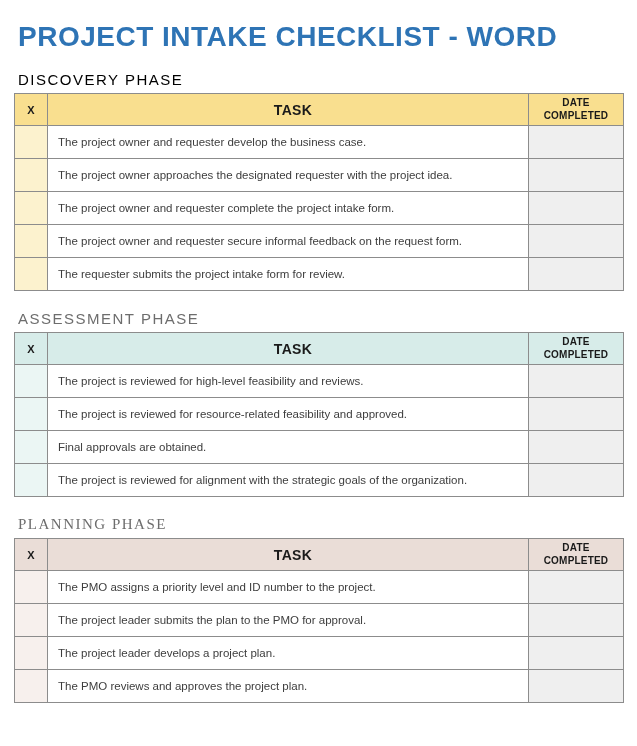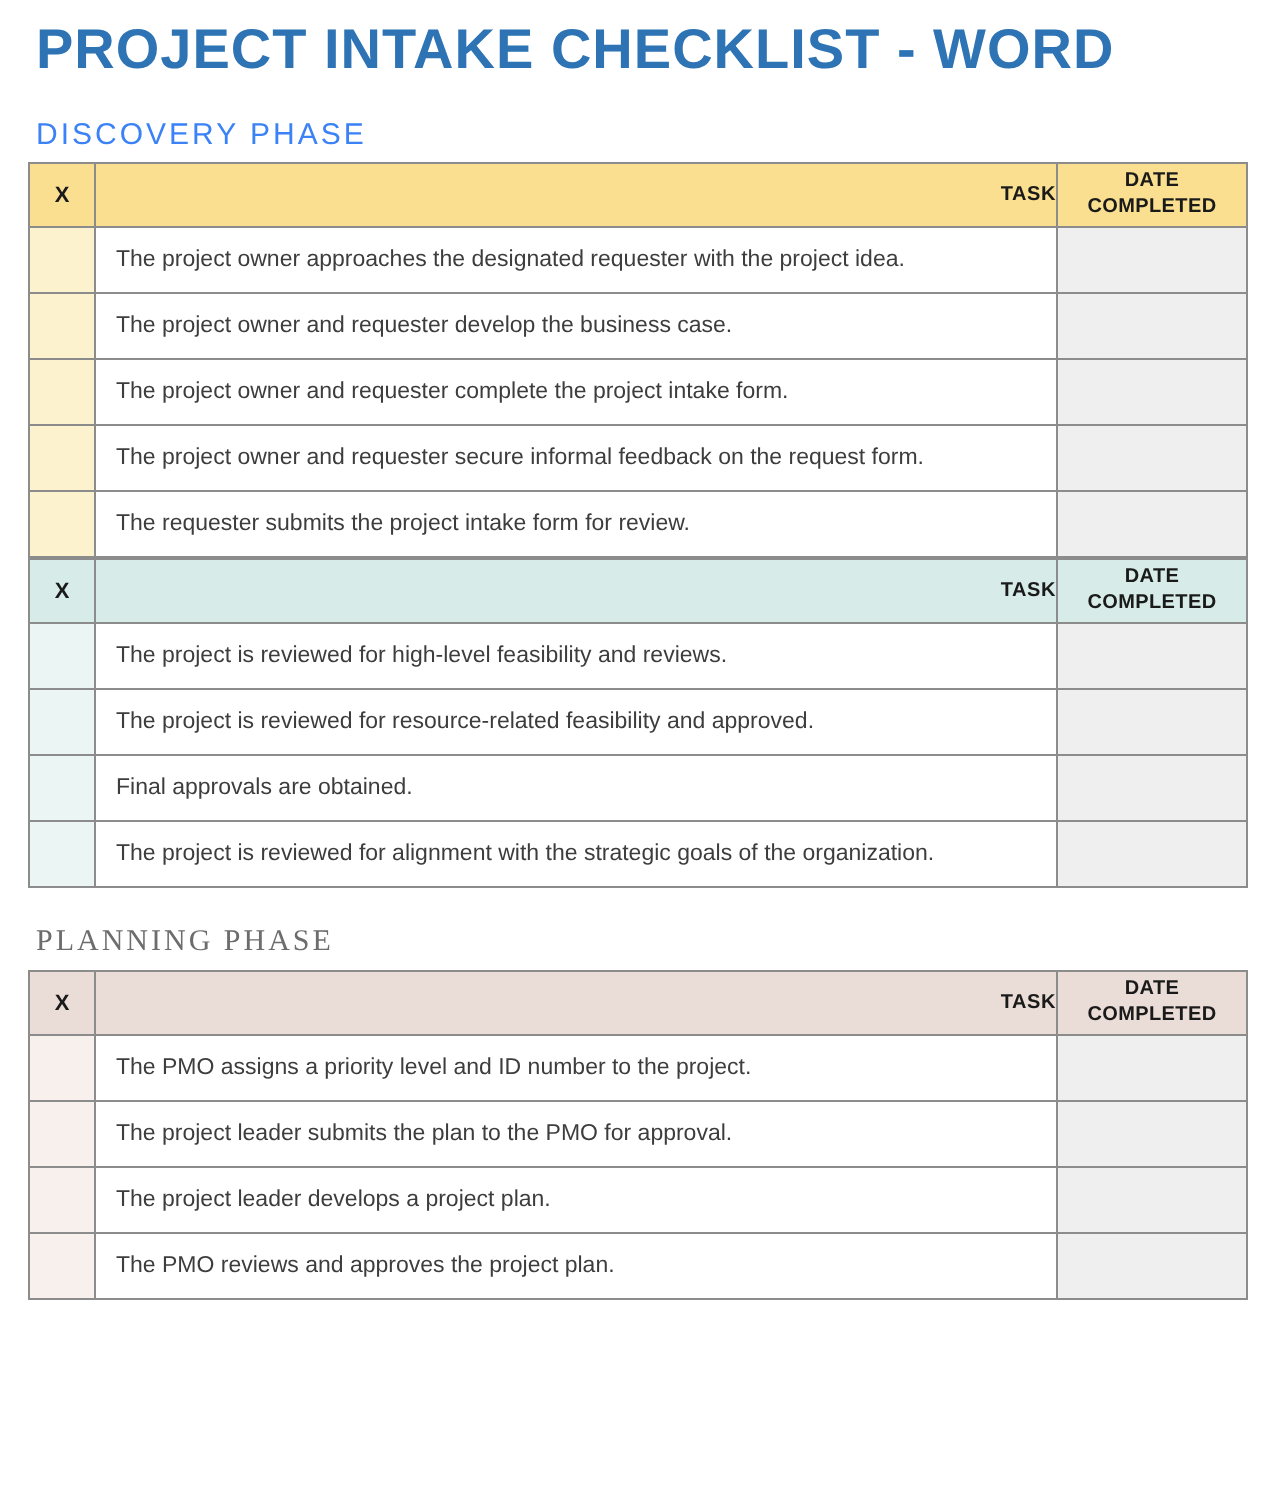--- a/index.html
+++ b/index.html
@@ -8,21 +8,21 @@
     width: 637px;
     height: 746px;
     font-family: "Liberation Sans", "DejaVu Sans", sans-serif;
     overflow: hidden;
   }
   .page { padding: 9px 14px 0 14px; }
   .doc-title {
     font-size: 28px;
     font-weight: 800;
     letter-spacing: 0.5px;
-    margin: 0 0 0 4px;
+    margin: 12px 0 0 4px;
     white-space: nowrap;
   }
   .section-heading {
     font-size: 15px;
     font-weight: 400;
     letter-spacing: 1.5px;
     margin: 19px 0 5px 4px;
     white-space: nowrap;
   }
   .section-heading.first { margin-top: 18px; }
@@ -34,80 +34,81 @@
   table.checklist th, table.checklist td {
     border: 1px solid #8C8C8C;
     vertical-align: middle;
   }
   col.c-check { width: 33px; }
   col.c-task  { width: 481px; }
   col.c-date  { width: 95px; }
   tr.hdr { height: 32px; }
   tr.row { height: 33px; }
   th.h-check { font-size: 11px; font-weight: 700; text-align: center; color: #1a1a1a; }
-  th.h-task  { font-size: 10px; font-weight: 700; text-align: right; padding-left: 10px; letter-spacing: 0.3px; color: #1a1a1a; margin-top: 10px; }
+  th.h-task  { font-size: 14px; font-weight: 700; text-align: center; padding-left: 10px; letter-spacing: 0.3px; color: #1a1a1a; margin-top: 10px; }
   th.h-date  { font-size: 10px; font-weight: 700; text-align: center; line-height: 1.25; letter-spacing: 0.2px; padding: 0 14px; color: #1a1a1a; }
   td.t-check { }
   td.t-task  {
     background: #ffffff;
     font-size: 11.5px;
     color: #3d3d3d;
     padding-left: 10px;
     text-align: left;
   }
   td.t-date  { }
 </style>
 </head>
 <body>
 
 <div class="page">
   <h1 class="doc-title" style="color: rgb(46, 116, 181);">PROJECT INTAKE CHECKLIST - WORD</h1>
   <div id="sections">
-      <h2 class="section-heading first" style="color: #3b82f6;">DISCOVERY PHASE</h2>
+      <h2 class="section-heading first" style="color: #000000;">DISCOVERY PHASE</h2>
       <table class="checklist">
         <colgroup>
           <col class="c-check">
           <col class="c-task">
           <col class="c-date">
         </colgroup>
         <thead>
           <tr class="hdr">
             <th class="h-check" style="background: rgb(249, 223, 143);">X</th>
             <th class="h-task" style="background: rgb(249, 223, 143);">TASK</th>
             <th class="h-date" style="background: rgb(249, 223, 143);">DATE COMPLETED</th>
           </tr>
         </thead>
         <tbody>
           <tr class="row">
             <td class="t-check" style="background: rgb(252, 242, 206);"></td>
-            <td class="t-task">The project owner approaches the designated requester with the project idea.</td>
+            <td class="t-task">The project owner and requester develop the business case.</td>
             <td class="t-date" style="background: rgb(239, 239, 239);"></td>
           </tr>
           <tr class="row">
             <td class="t-check" style="background: rgb(252, 242, 206);"></td>
-            <td class="t-task">The project owner and requester develop the business case.</td>
+            <td class="t-task">The project owner approaches the designated requester with the project idea.</td>
             <td class="t-date" style="background: rgb(239, 239, 239);"></td>
           </tr>
           <tr class="row">
             <td class="t-check" style="background: rgb(252, 242, 206);"></td>
             <td class="t-task">The project owner and requester complete the project intake form.</td>
             <td class="t-date" style="background: rgb(239, 239, 239);"></td>
           </tr>
           <tr class="row">
             <td class="t-check" style="background: rgb(252, 242, 206);"></td>
             <td class="t-task">The project owner and requester secure informal feedback on the request form.</td>
             <td class="t-date" style="background: rgb(239, 239, 239);"></td>
           </tr>
           <tr class="row">
             <td class="t-check" style="background: rgb(252, 242, 206);"></td>
             <td class="t-task">The requester submits the project intake form for review.</td>
             <td class="t-date" style="background: rgb(239, 239, 239);"></td>
           </tr>
         </tbody>
       </table>
+      <h2 class="section-heading" style="color: rgb(109, 109, 109);">ASSESSMENT PHASE</h2>
       <table class="checklist">
         <colgroup>
           <col class="c-check">
           <col class="c-task">
           <col class="c-date">
         </colgroup>
         <thead>
           <tr class="hdr">
             <th class="h-check" style="background: rgb(215, 236, 233);">X</th>
             <th class="h-task" style="background: rgb(215, 236, 233);">TASK</th>

